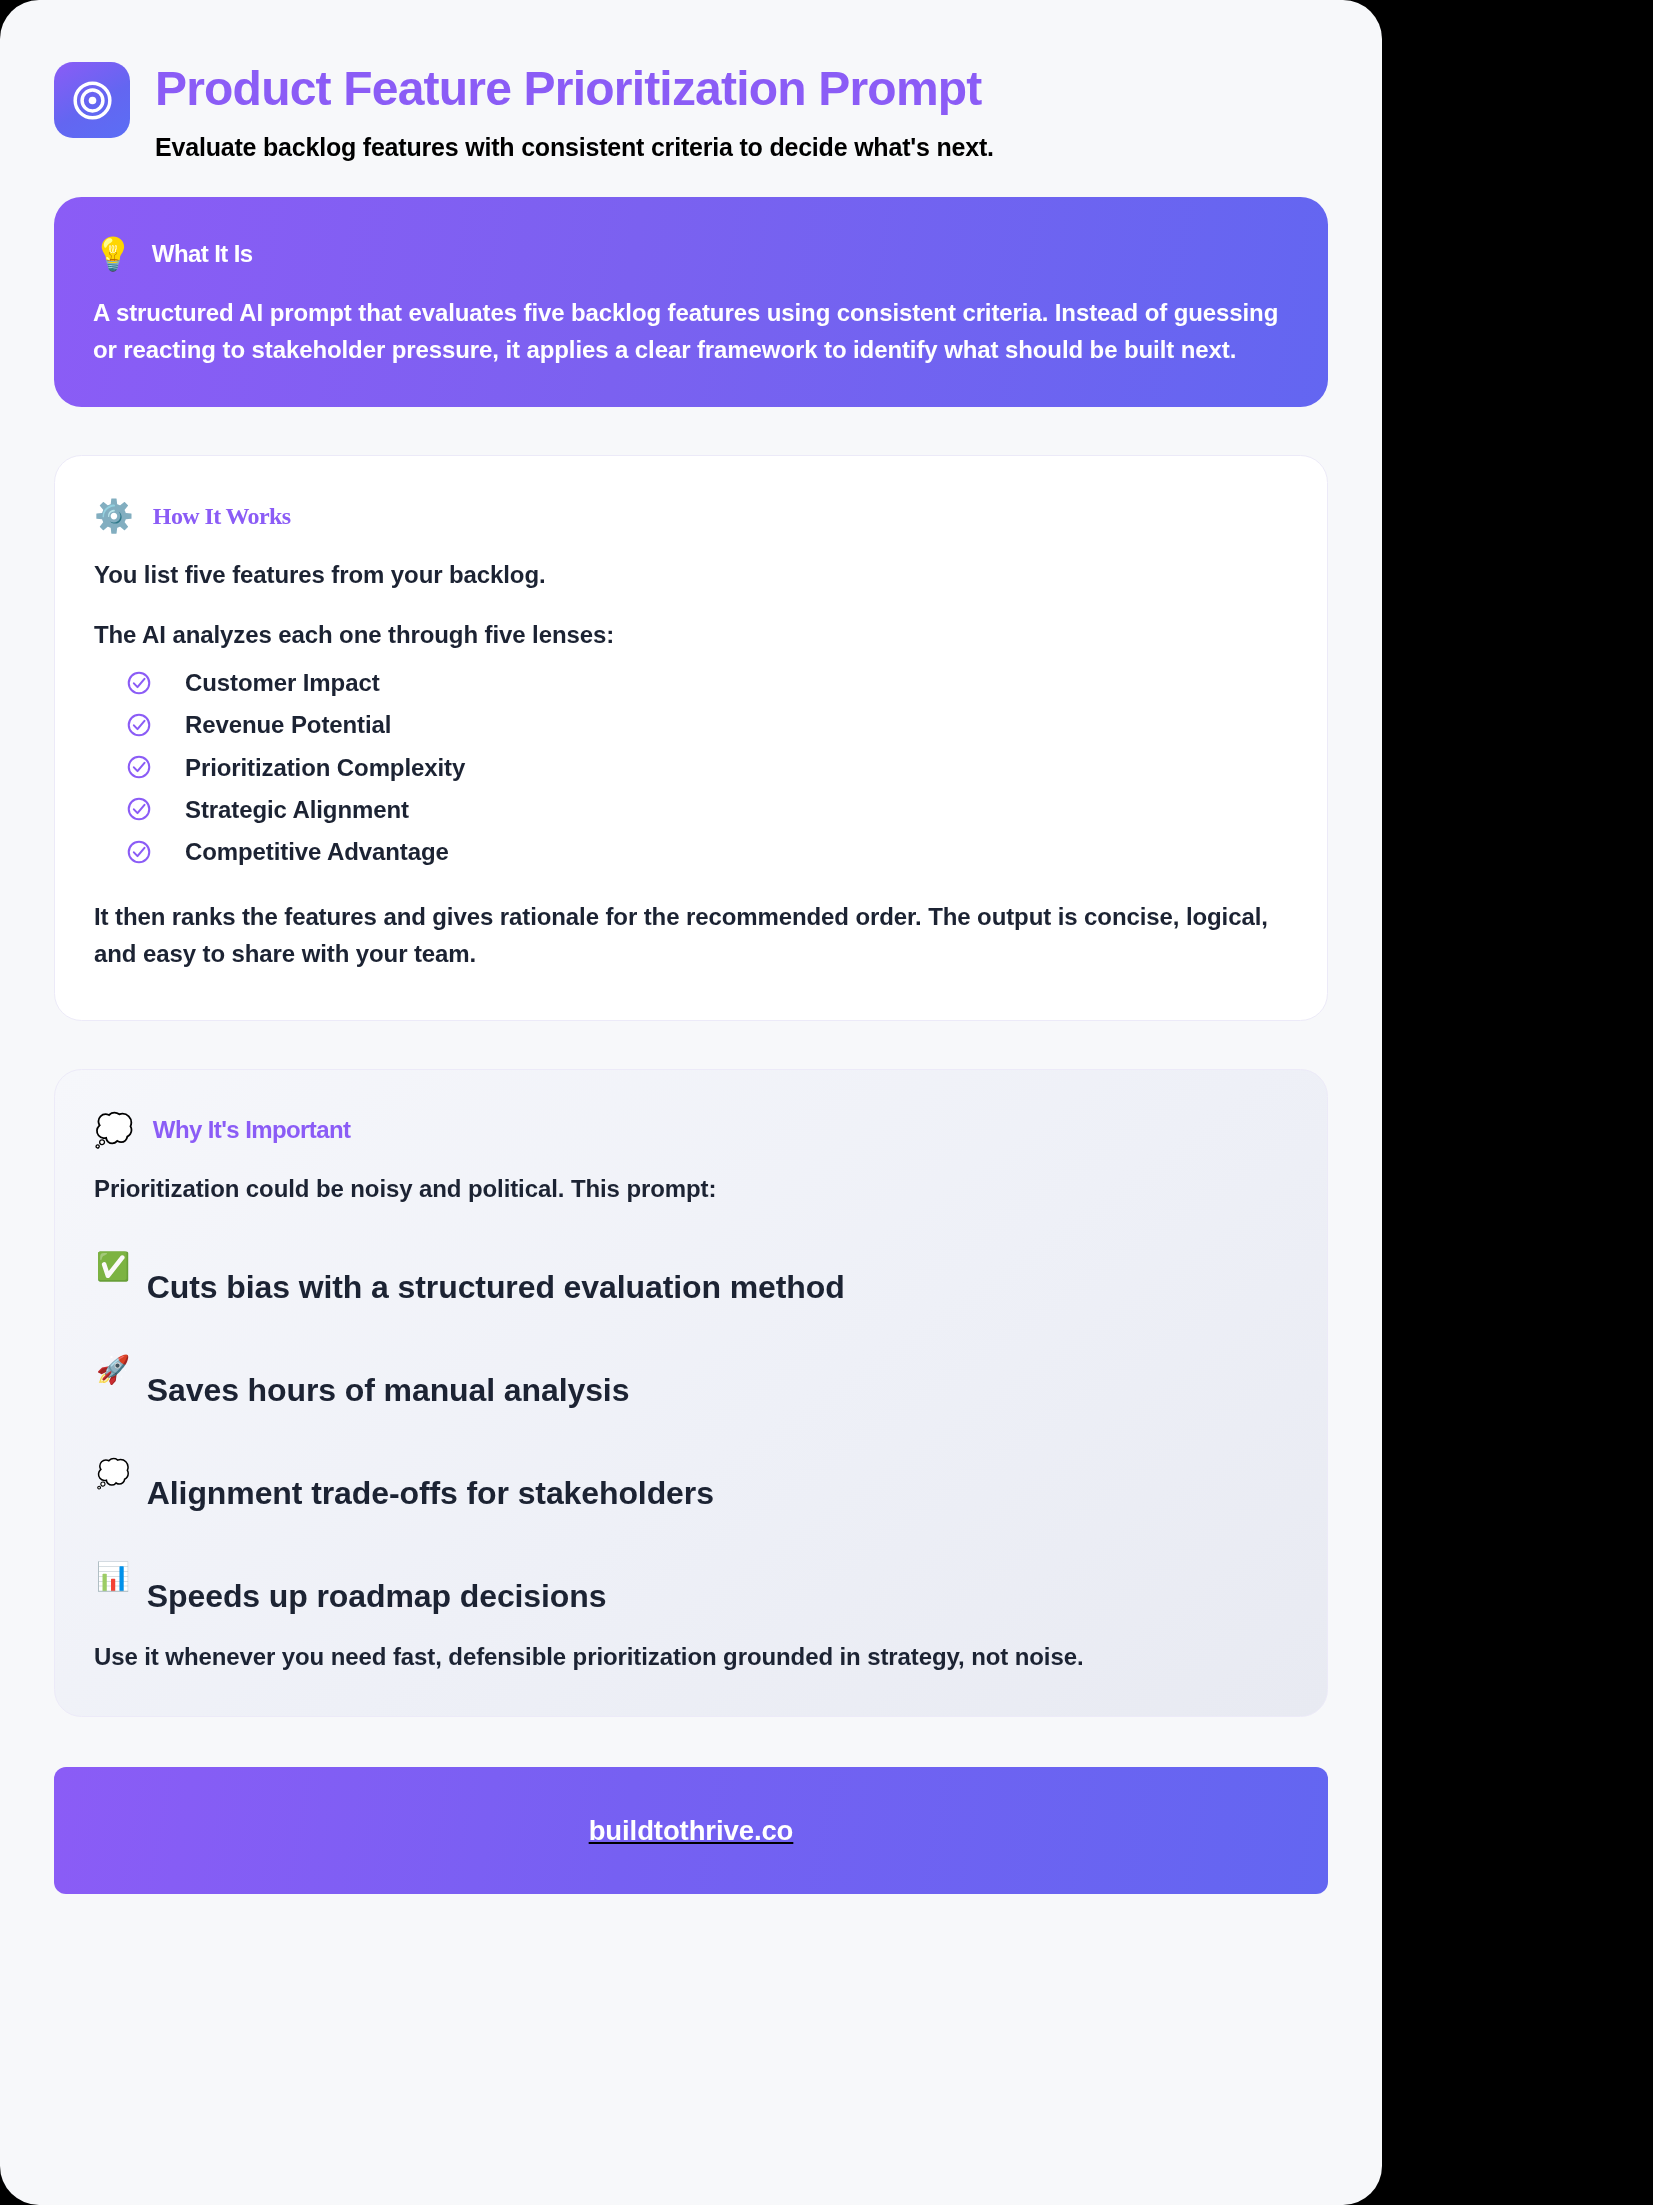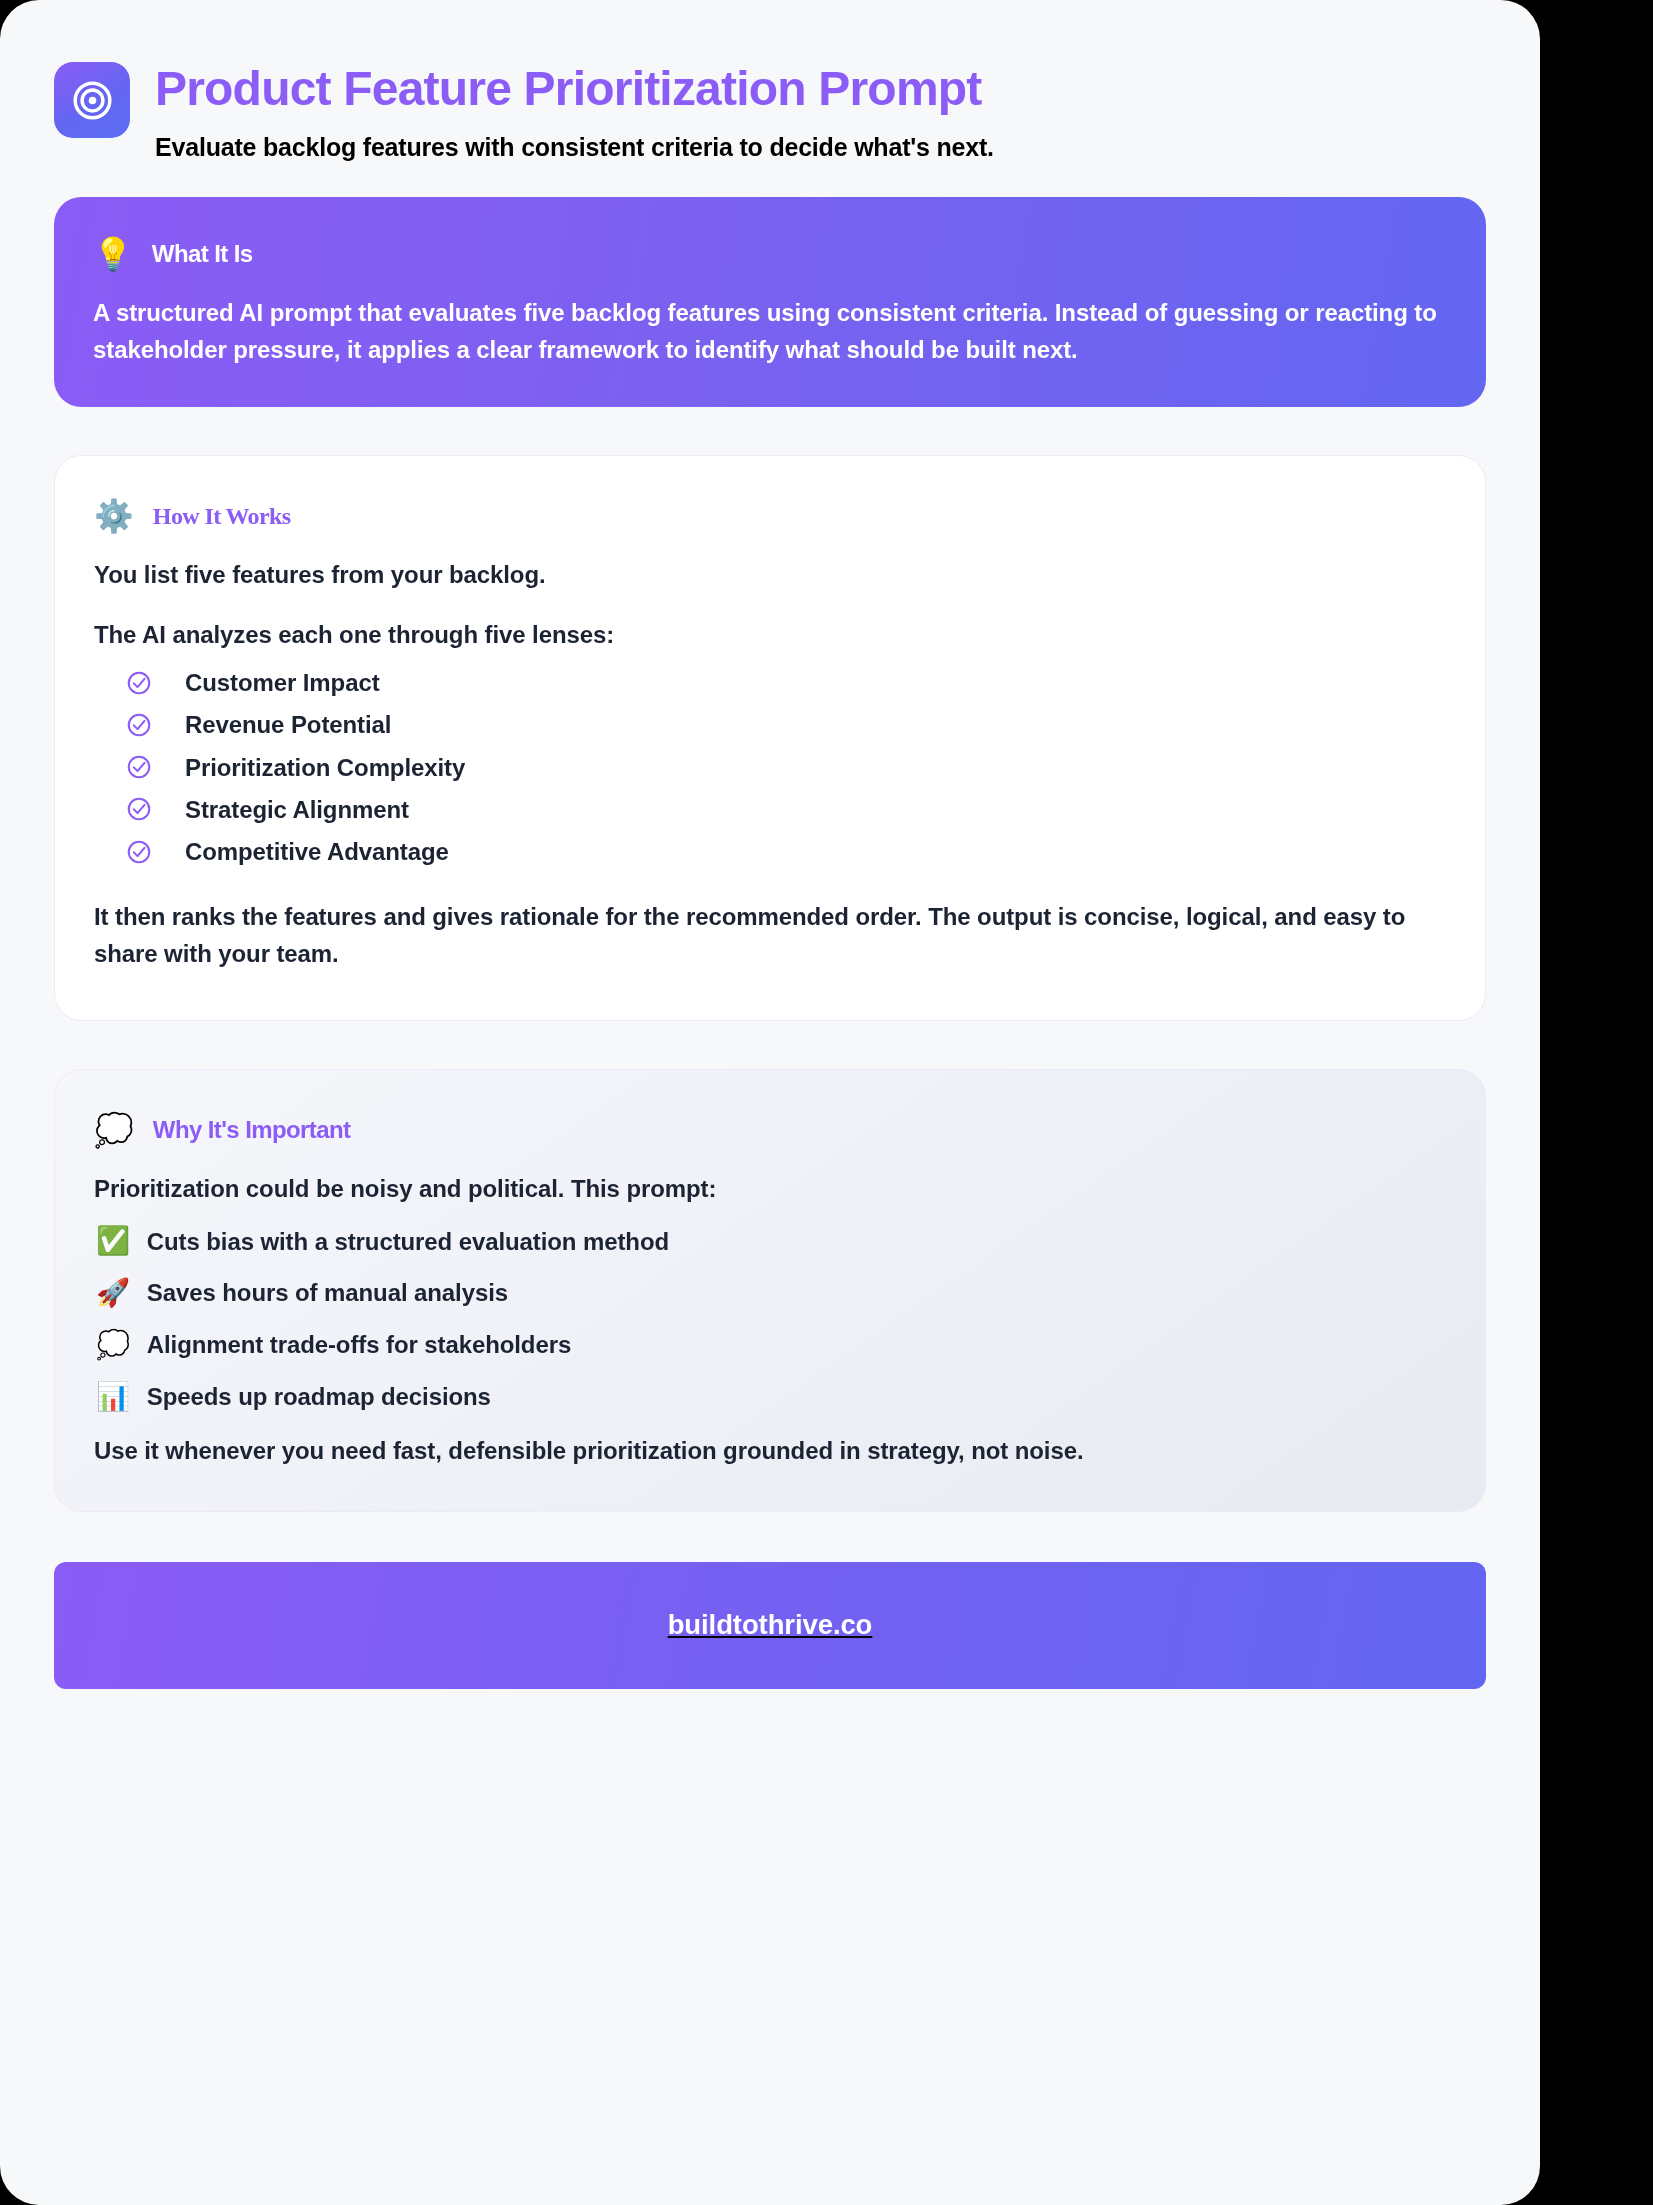--- a/index.html
+++ b/index.html
@@ -8,21 +8,21 @@
   html, body {
     width: 1654px;
     height: 2205px;
     background: #000000;
     font-family: "Liberation Sans", sans-serif;
   }
 
   
   #page {
     position: relative;
-    width: 1540px;
+    width: 1382px;
     height: 2205px;
     background: #f7f8fa;
     border-radius: 39px;
     overflow: hidden;
   }
 
   .inner {
     padding: 0 54px;
   }
 
@@ -171,25 +171,26 @@
     margin-bottom: 20.7px;
   }
   .benefit-emoji {
     flex: 0 0 auto;
     width: 32px;
     font-size: 27.5px;
     line-height: 1;
     text-align: center;
   }
   .benefit-label {
-    font-size: 24px;
+    font-size: 32px;
     font-weight: 700;
     color: #1c2333;
     letter-spacing: -0.1px;
     line-height: 1.3;
+    margin-top: 41px;
   }
 
   .closing-line { margin-top: 18px; }
 
   
   .footer-cta {
     margin-top: 50px;
     height: 127px;
     border-radius: 12px;
     background: linear-gradient(100deg, #8b5cf6 0%, #7660f2 45%, #6366f1 100%);

